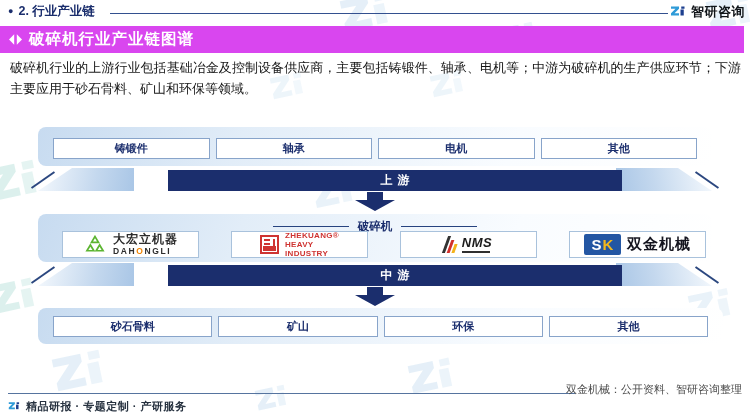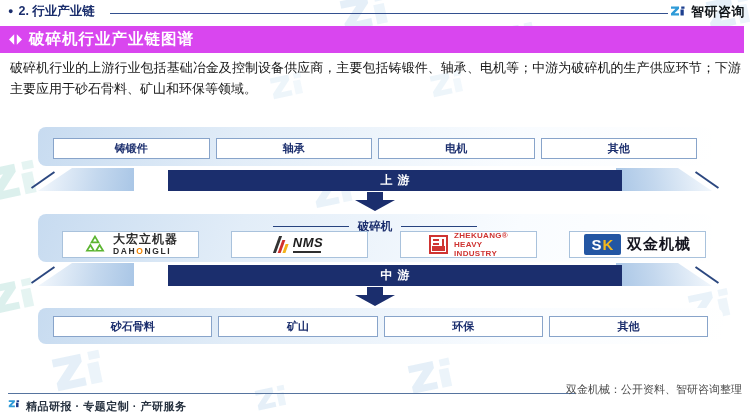--- a/index.html
+++ b/index.html
@@ -84,21 +84,21 @@
   .r1 .bar,.r2 .bar{background:#1b2e6d;margin-left:40px;}
   .r3 .bar{background:#3e97d4;}
   
   .darr{position:absolute;left:355px;width:40px;height:19px;background:#1b2e6d;z-index:2;
         clip-path:polygon(30% 0,70% 0,70% 42%,100% 42%,50% 100%,0 42%,30% 42%);}
   .a1{top:192px;}
   .a2{top:287px;}
   
   .foot-rule{position:absolute;left:8px;top:393px;width:567px;height:1px;background:#56749f;z-index:2;}
   .source{position:absolute;right:8px;top:382px;font-size:11px;color:#4c4c4c;z-index:2;}
-  .services{position:absolute;left:8px;top:399px;display:flex;gap:5px;
+  .services{position:absolute;left:8px;top:399px;display:flex;align-items:center;gap:5px;
             font-size:11px;color:#26313f;font-weight:600;letter-spacing:.5px;z-index:2;}
 </style>
 </head>
 <body>
 
 <svg width="0" height="0" style="position:absolute" aria-hidden="true">
   <defs>
     <g id="zi-glyph">
       <path d="M2,2 H20 V7 L10,17 H20 V22 H2 V17 L12,7 H2 Z" fill="currentColor"></path>
       <rect x="23" y="9" width="7" height="13" fill="currentColor" opacity="0.75"></rect>
@@ -199,50 +199,50 @@
 
       <div class="logo-box">
         <svg width="24" height="20" viewBox="0 0 30 26">
           <polygon points="15,2 10.5,9.5 19.5,9.5" fill="none" stroke="#5cb531" stroke-width="2.2"></polygon>
           <polygon points="9,13 4.5,20.5 13.5,20.5" fill="none" stroke="#5cb531" stroke-width="2.2"></polygon>
           <polygon points="21,13 16.5,20.5 25.5,20.5" fill="none" stroke="#5cb531" stroke-width="2.2"></polygon>
         </svg>
         <div class="dh-txt">
           <span class="dh-cn">大宏立机器</span>
           <span class="dh-en"><span>DAH</span><span class="o">O</span><span>NGLI</span></span>
-        </div>
-      </div>
-
-      <div class="logo-box">
-        <span class="nms-glyph">
-            <i class="nms-s1"></i>
-            <i class="nms-s2"></i>
-            <i class="nms-s3"></i>
-          </span>
-        <div class="nms-txt">
-          <span class="nms-name">NMS</span>
-          <span class="nms-bar"></span>
         </div>
       </div>
 
       <div class="logo-box">
         <span class="zk-seal">
             <i class="zk-h1"></i>
             <i class="zk-h2"></i>
             <i class="zk-v"></i>
             <i class="zk-b"></i>
           </span>
         <div class="zk-txt">
           <span>ZHEKUANG®</span>
           <span>HEAVY</span>
           <span>INDUSTRY</span>
         </div>
       </div>
 
       <div class="logo-box">
+        <span class="nms-glyph">
+            <i class="nms-s1"></i>
+            <i class="nms-s2"></i>
+            <i class="nms-s3"></i>
+          </span>
+        <div class="nms-txt">
+          <span class="nms-name">NMS</span>
+          <span class="nms-bar"></span>
+        </div>
+      </div>
+
+      <div class="logo-box">
         <span class="sk-badge">
           <span class="sk-s">S</span>
           <span class="sk-k">K</span>
         </span>
         <span class="sk-cn">双金机械</span>
       </div>
 
     </div>
   </div>
 

